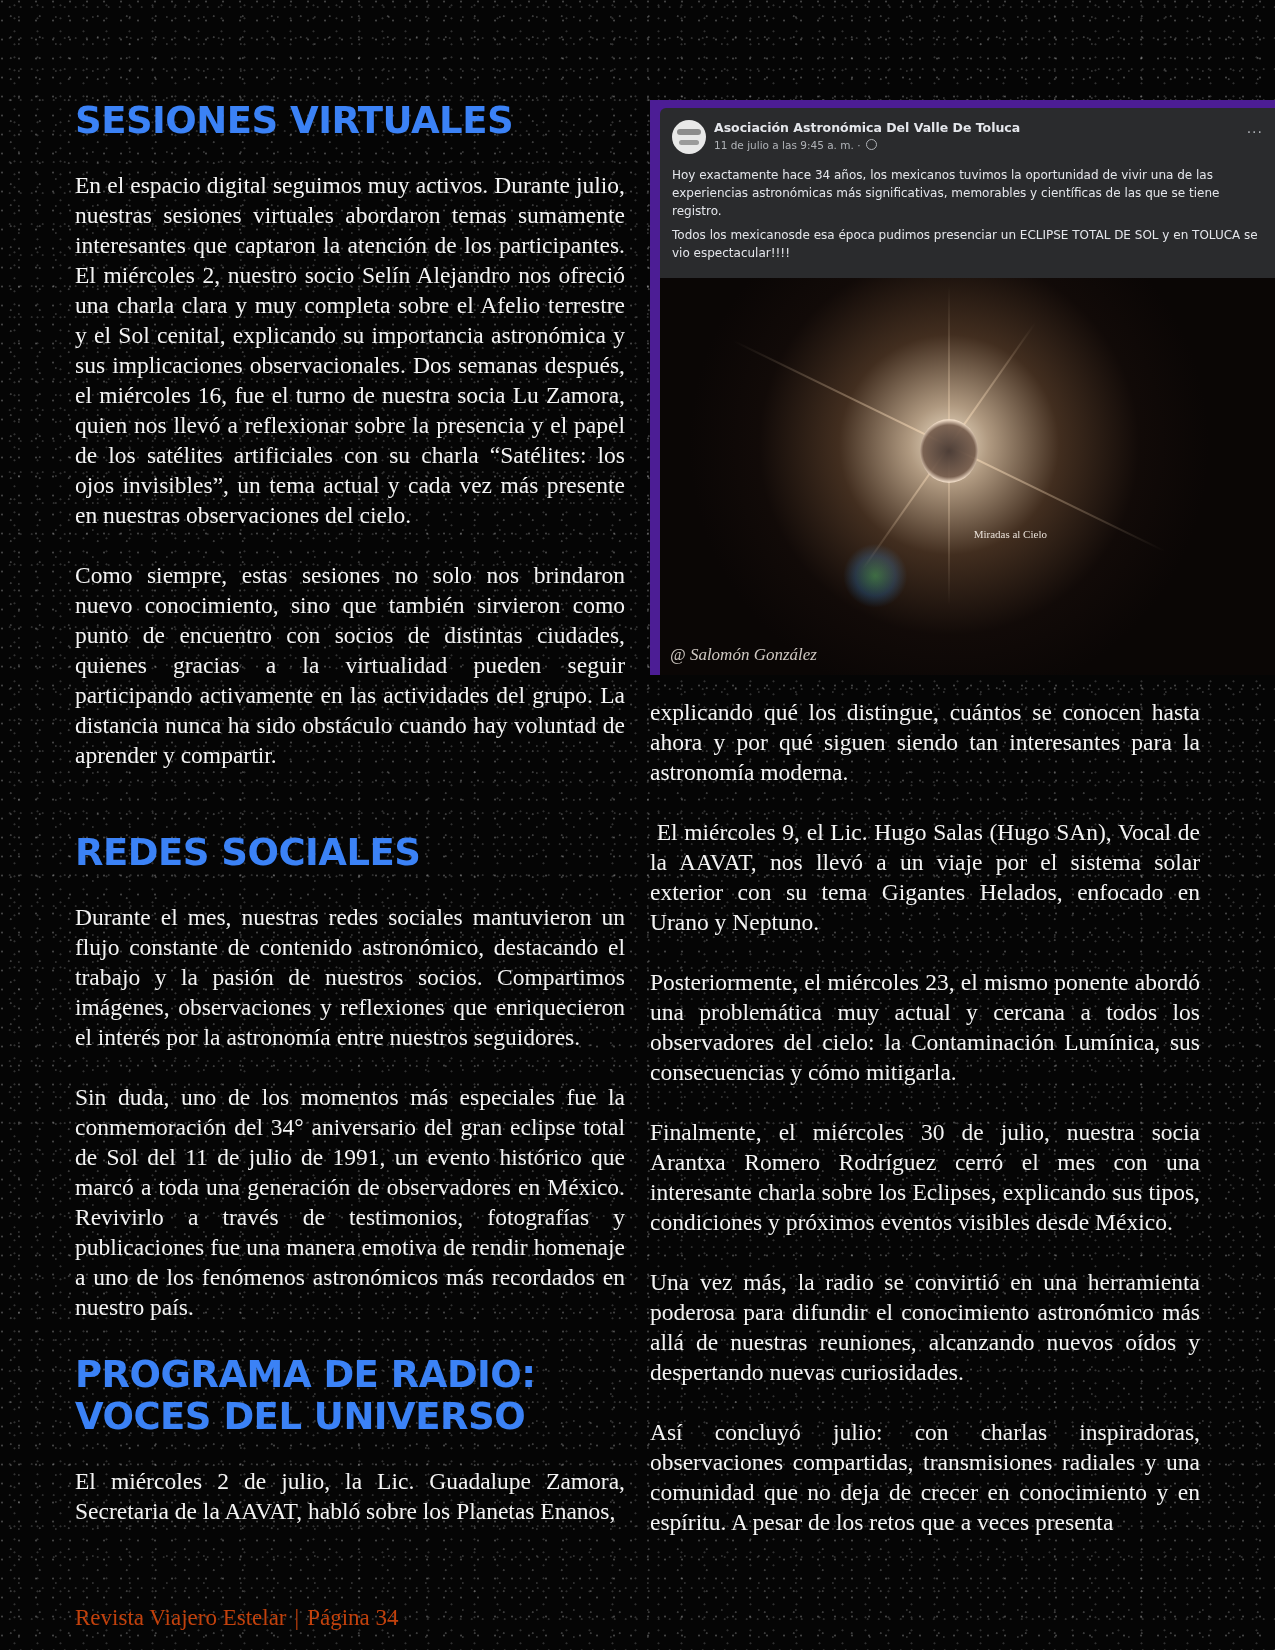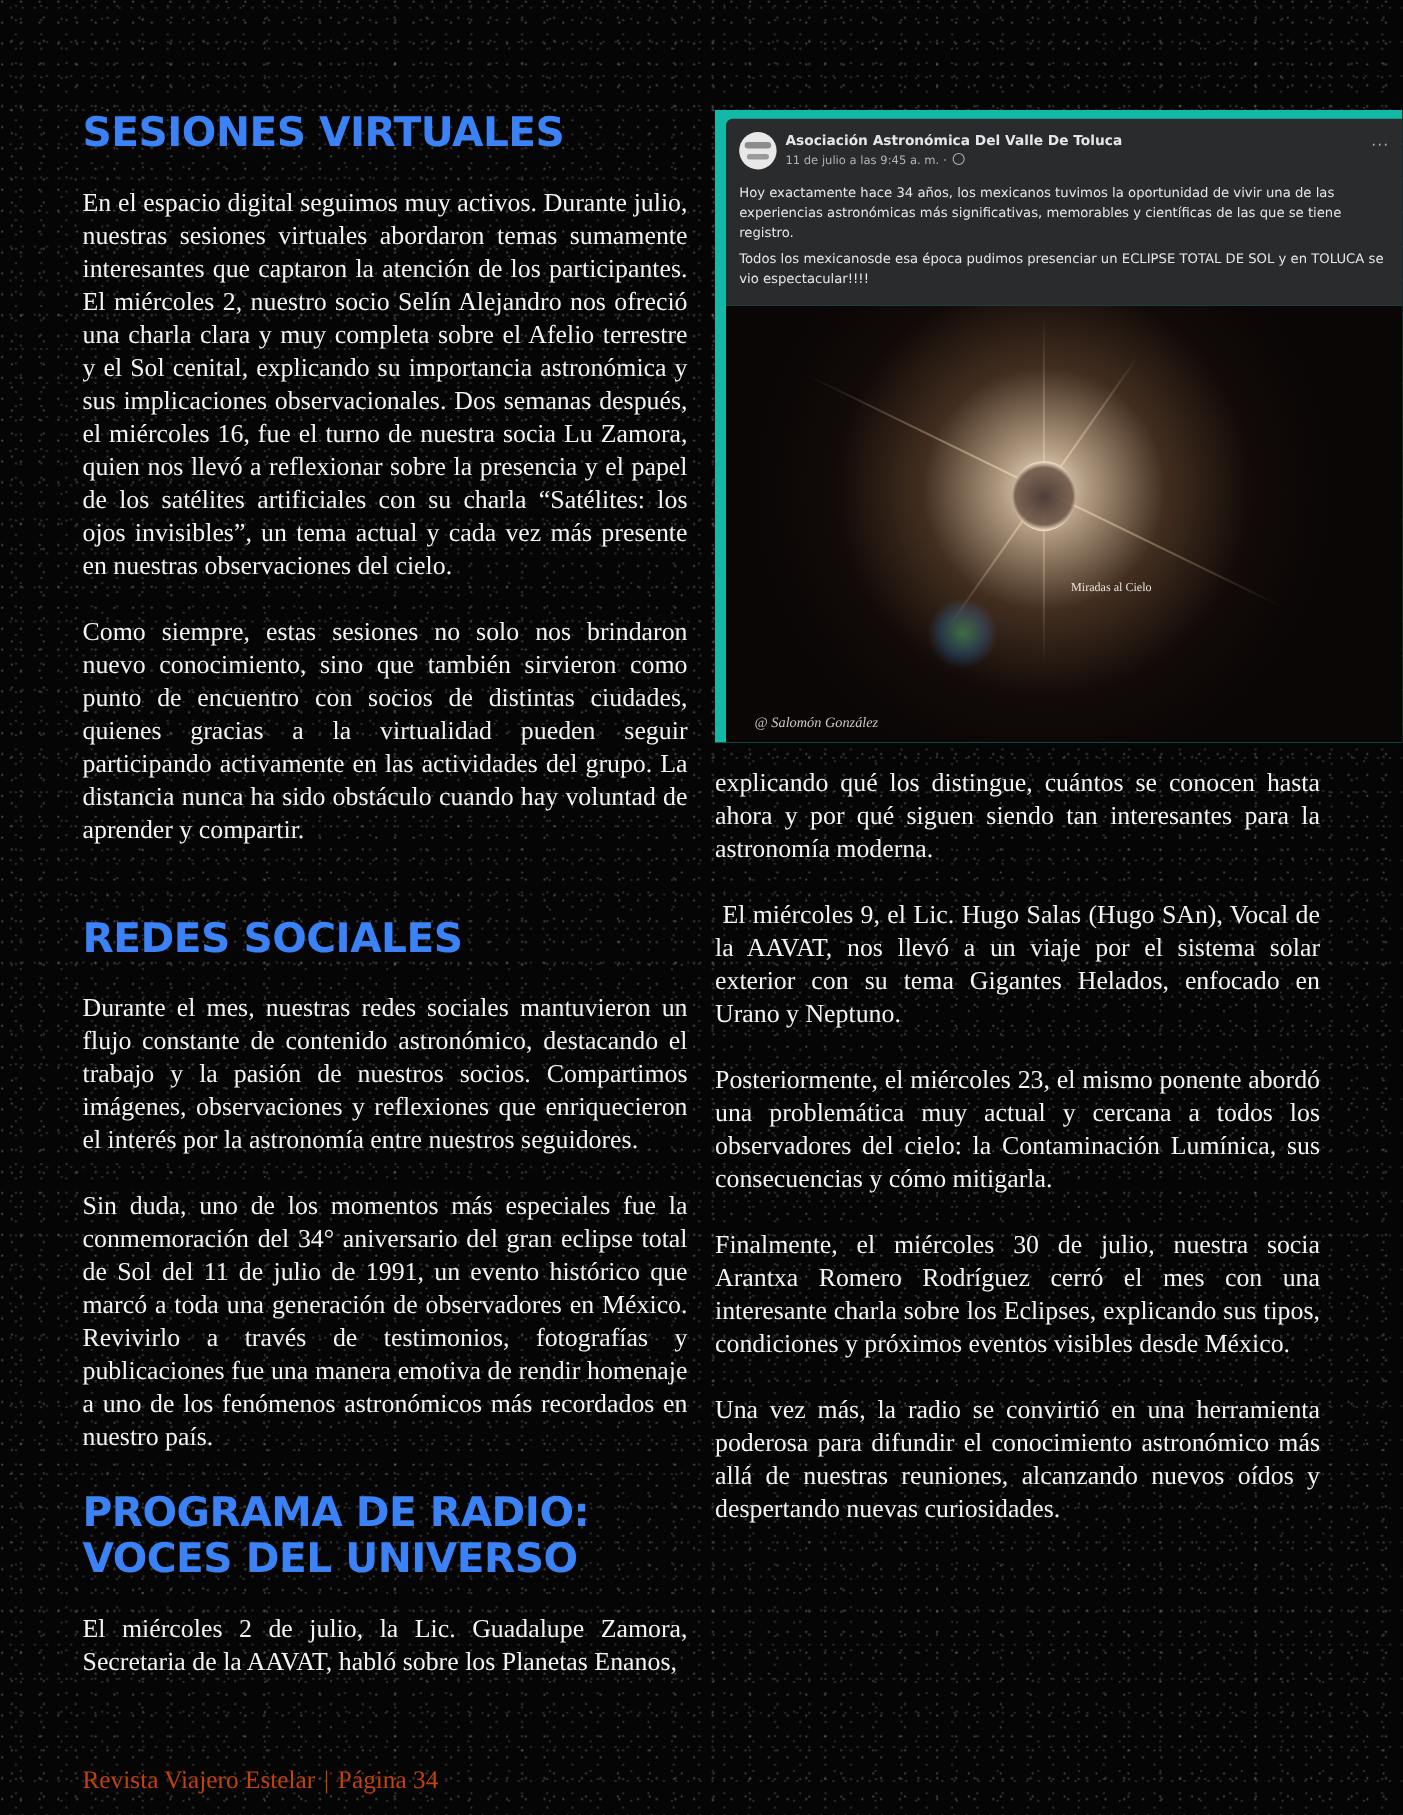--- a/index.html
+++ b/index.html
@@ -31,21 +31,21 @@
     text-align: justify; hyphens: none;
   }
   .gap-head { height: 28px; }
   .gap-para { height: 30px; }
   .gap-section { height: 62px; }
   .gap-section2 { height: 32px; }
 
   
   .card {
     position: absolute; left: 650px; top: 100px; width: 625px; height: 575px;
-    background: #14b8a6; overflow: hidden;
+    background: #4c1d95; overflow: hidden;
   }
   .card-head {
     position: absolute; left: 10px; top: 8px; right: 0; height: 170px;
     background: #2a2b2d; border-radius: 6px 0 0 0;
   }
   .avatar {
     position: absolute; left: 12px; top: 12px; width: 34px; height: 34px;
     border-radius: 50%; background: #e8e8e8; overflow: hidden;
   }
   .avatar .band1 { position:absolute; left:5px; top:9px; width:24px; height:6px; background:#8c8c8c; border-radius:3px; }
@@ -83,21 +83,21 @@
   .moon {
     position: absolute; left: 47%; top: 42%; width: 58px; height: 64px; margin-left: -29px; margin-top: -26px;
     border-radius: 50%; background: radial-gradient(circle at 50% 50%, rgba(60,45,40,0.9) 0px, rgba(110,85,70,0.85) 26px, rgba(240,220,200,0.9) 31px);
   }
   .watermark {
     position: absolute; left: 51%; top: 63%;
     font-family: Liberation Serif, serif; font-size: 11px; color: #e8e0d8;
   }
   .credit {
     position: absolute; left: 10px; bottom: 10px;
-    font-family: "Liberation Serif", serif; font-style: italic; font-size: 13px; color: #cfc8c2; margin-left: 16px;
+    font-family: "Liberation Serif", serif; font-style: italic; font-size: 17px; color: #cfc8c2;
   }
   .footer {
     position: absolute; left: 75px; top: 1603px;
     font-size: 23px; line-height: 30px; color: #c2410c;
   }
   .footer .sep { margin: 0 8px; }
 </style>
 </head>
 <body>
 
@@ -149,17 +149,18 @@
   <p>explicando qué los distingue, cuántos se conocen hasta ahora y por qué siguen siendo tan interesantes para la astronomía moderna.</p>
   <div class="gap-para"></div>
   <p style="white-space: pre-wrap;"> El miércoles 9, el Lic. Hugo Salas (Hugo SAn), Vocal de la AAVAT, nos llevó a un viaje por el sistema solar exterior con su tema Gigantes Helados, enfocado en Urano y Neptuno.</p>
   <div class="gap-para"></div>
   <p>Posteriormente, el miércoles 23, el mismo ponente abordó una problemática muy actual y cercana a todos los observadores del cielo: la Contaminación Lumínica, sus consecuencias y cómo mitigarla.</p>
   <div class="gap-para"></div>
   <p>Finalmente, el miércoles 30 de julio, nuestra socia Arantxa Romero Rodríguez cerró el mes con una interesante charla sobre los Eclipses, explicando sus tipos, condiciones y próximos eventos visibles desde México.</p>
   <div class="gap-para"></div>
   <p>Una vez más, la radio se convirtió en una herramienta poderosa para difundir el conocimiento astronómico más allá de nuestras reuniones, alcanzando nuevos oídos y despertando nuevas curiosidades.</p>
   <div class="gap-para"></div>
+  <p>Así concluyó julio: con charlas inspiradoras, observaciones compartidas, transmisiones radiales y una comunidad que no deja de crecer en conocimiento y en espíritu. A pesar de los retos que a veces presenta</p>
 </div>
 
 <div class="footer">
   <span>Revista Viajero Estelar</span><span class="sep">|</span><span>Página 34</span>
 </div>
 
 </body></html>

